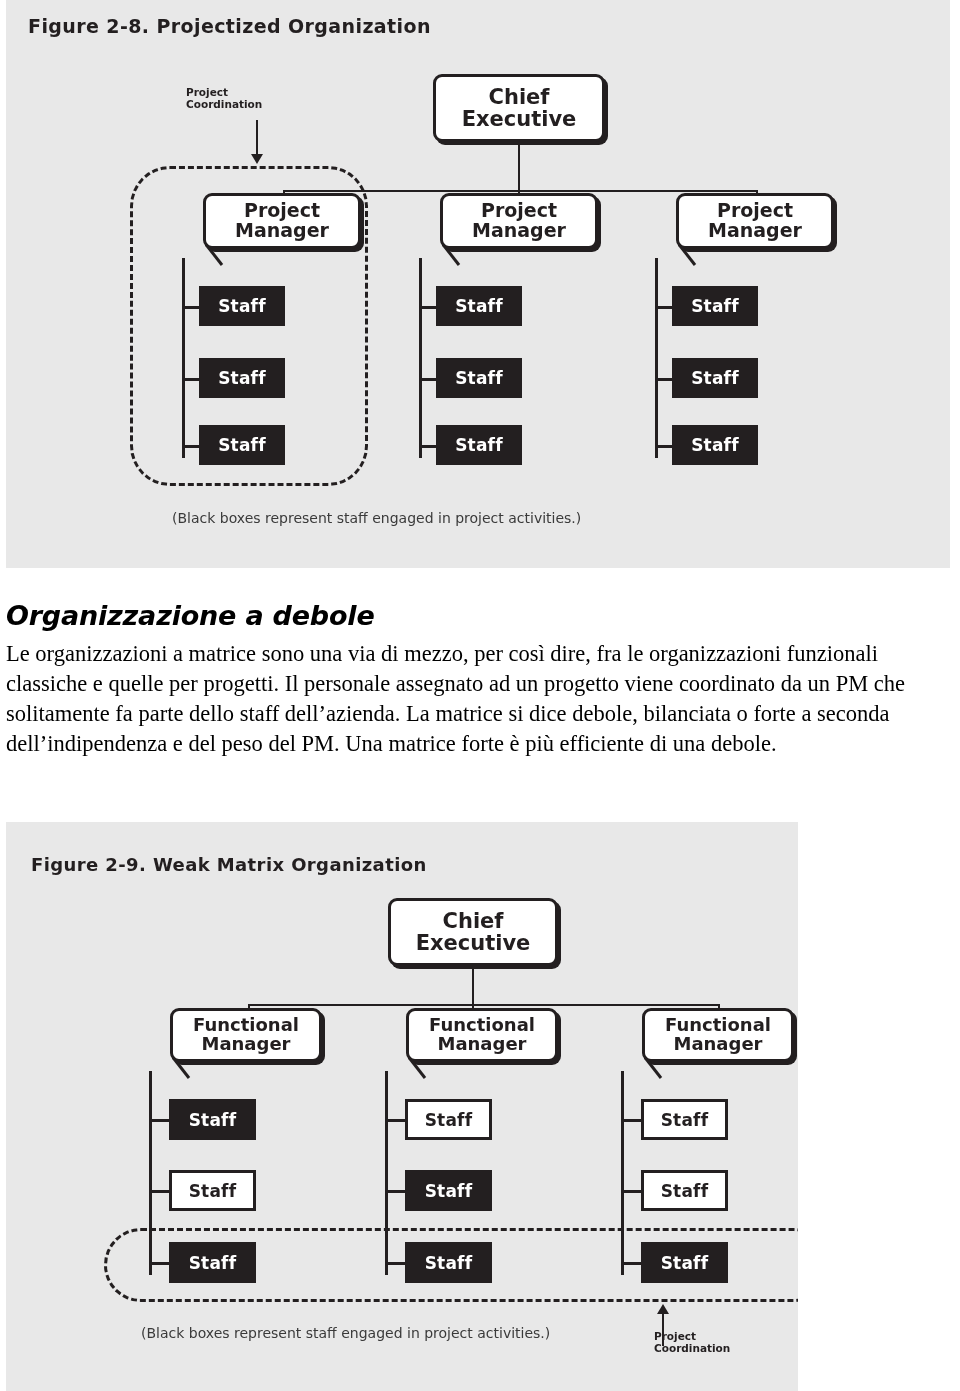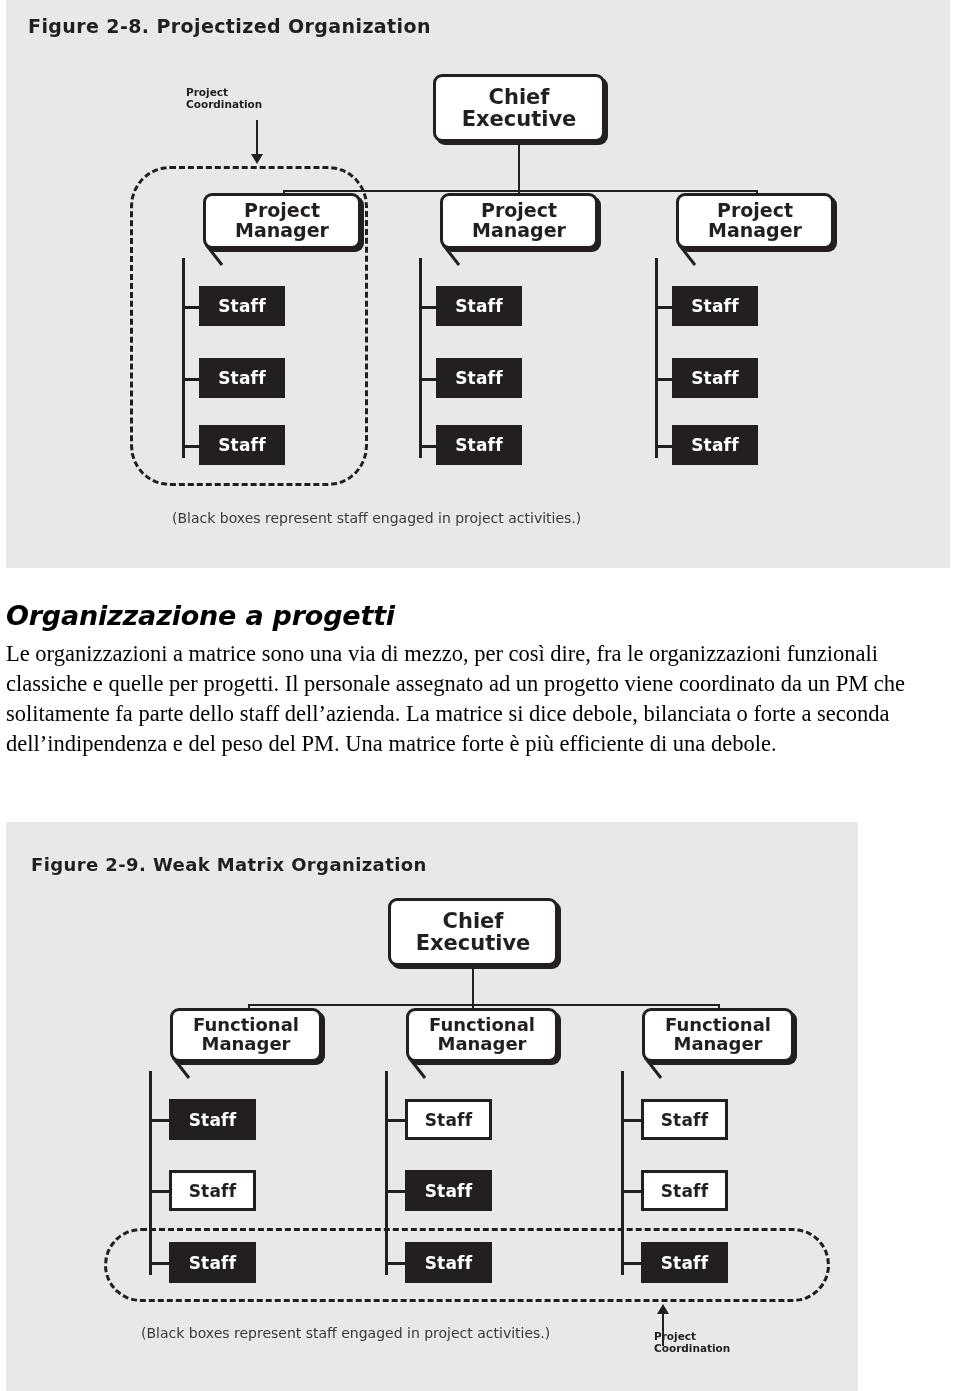--- a/index.html
+++ b/index.html
@@ -22,21 +22,21 @@
     background: #ffffff;
   }
 
   
   .figure-panel {
     position: absolute;
     background: #e8e8e8;
     overflow: hidden;
   }
   #figure-2-8 { left: 6px;  top: 0px;    width: 944px; height: 568px; }
-  #figure-2-9 { left: 6px;  top: 822px;  width: 852px; height: 569px; }
+  #figure-2-9 { left: 6px;  top: 822px;  width: 792px; height: 569px; }
 
   .fig-title {
     position: absolute;
     font-family: "DejaVu Sans", sans-serif;
     font-weight: 700;
     color: #231f20;
     letter-spacing: 0.4px;
     white-space: nowrap;
     text-align: center;
   }
@@ -267,21 +267,21 @@
       <span>Staff</span>
     </div>
     <div class="staff black" style="left:666px; top:425px; width:86px; height:40px;">
       <span>Staff</span>
     </div>
 
     <div class="fig-note" style="left:166px; top:510px;">(Black boxes represent staff engaged in project activities.)</div>
   </div>
 
   <div id="body-text">
-    <div id="section-heading">Organizzazione a progetti</div>
+    <div id="section-heading">Organizzazione a debole</div>
     <div id="section-paragraph">Le organizzazioni a matrice sono una via di mezzo, per così dire, fra le organizzazioni funzionali classiche e quelle per progetti. Il personale assegnato ad un progetto viene coordinato da un PM che solitamente fa parte dello staff dell’azienda. La matrice si dice debole, bilanciata o forte a seconda dell’indipendenza e del peso del PM. Una matrice forte è più efficiente di una debole.</div>
   </div>
 
   <div class="figure-panel" id="figure-2-9">
 
     <div class="fig-title" id="fig29-title">Figure 2-9. Weak Matrix Organization</div>
 
     <div class="node" style="left:382px; top:76px; width:170px; height:68px; font-size:21px;">
       <div>
         <span>Chief</span>

